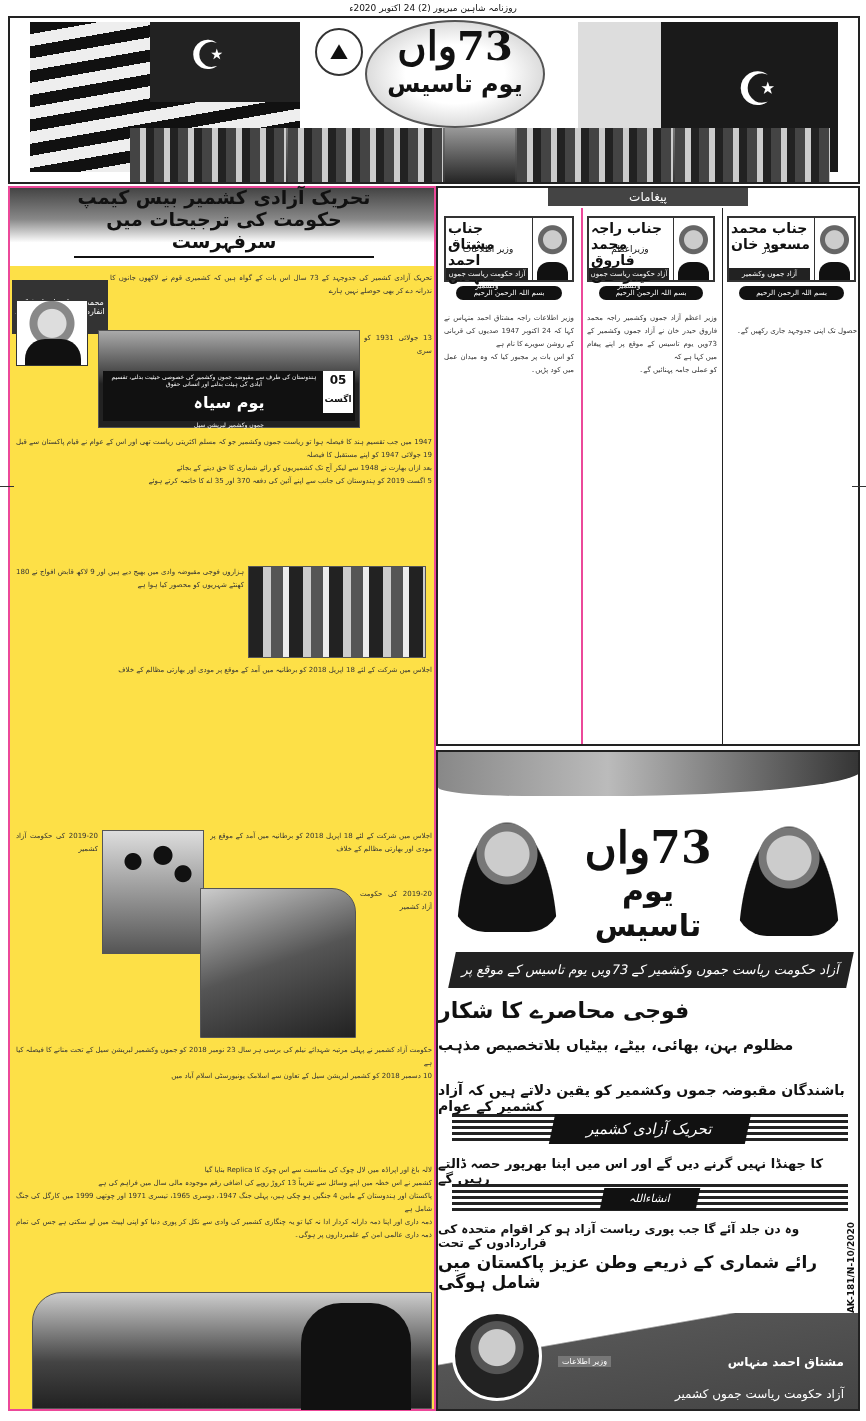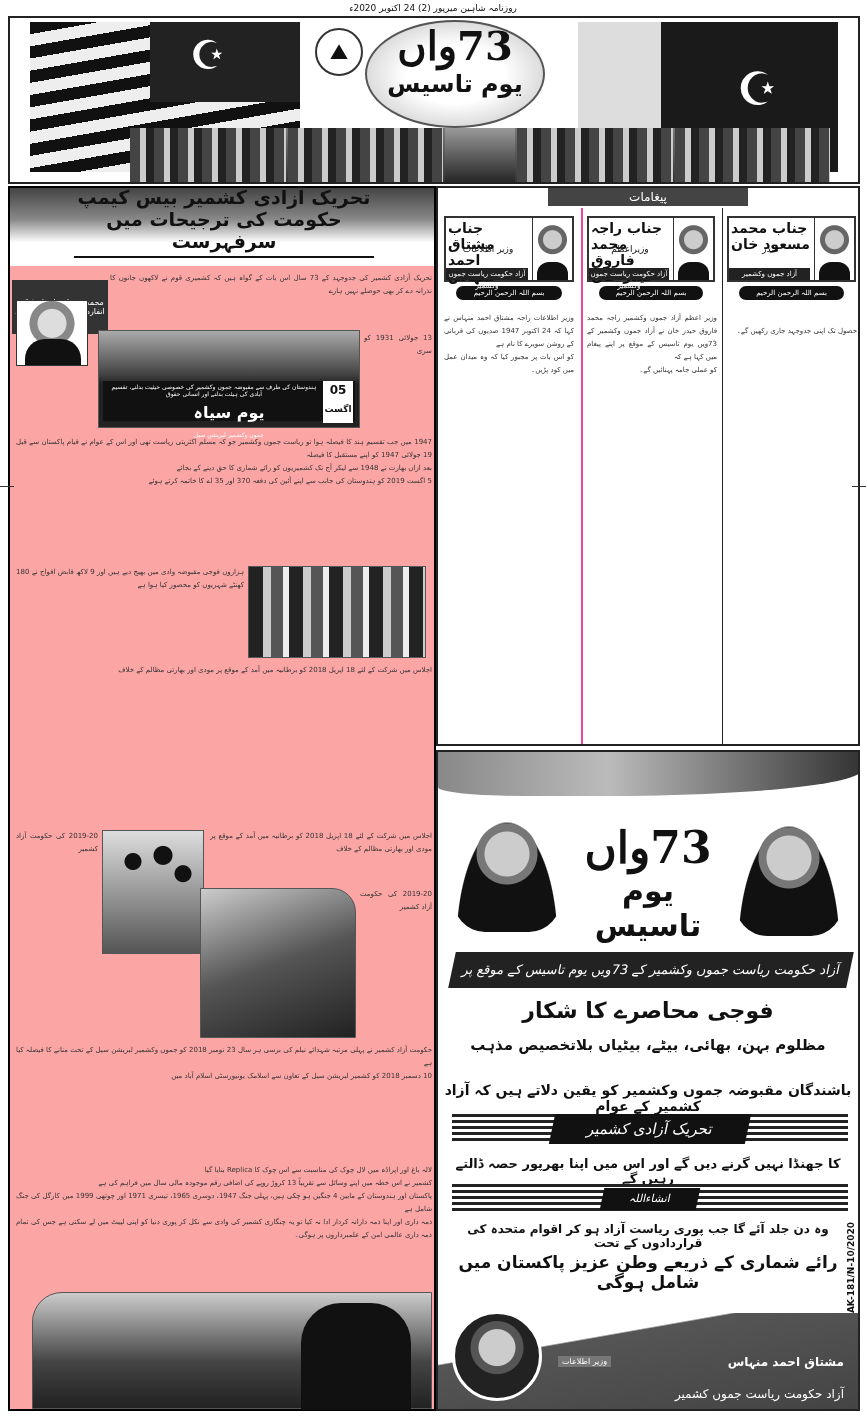--- a/index.html
+++ b/index.html
@@ -12,31 +12,31 @@
   .flag-right { position: absolute; right: 20px; top: 4px; width: 260px; height: 150px; background: linear-gradient(90deg, #ddd 0 32%, #1a1a1a 32% 100%); }
   .flag-right span { position: absolute; color: #fff; font-size: 46px; right: 60px; top: 40px; }
   .emblem { position: absolute; left: 305px; top: 10px; width: 48px; height: 48px; border: 2px solid #333; border-radius: 50%; background: #fff; font-size: 22px; text-align: center; line-height: 44px; }
   .oval { position: absolute; left: 355px; top: 2px; width: 180px; height: 108px; border-radius: 50%; background: radial-gradient(ellipse, #fff 40%, #bbb 100%); border: 2px solid #555; text-align: center; direction: rtl; }
   .oval .num { font-size: 40px; font-weight: bold; display: block; line-height: 48px; font-family: "DejaVu Serif", serif; }
   .oval .sub { font-size: 24px; font-weight: bold; display: block; }
   .meeting { position: absolute; left: 120px; top: 110px; width: 700px; height: 56px; background: linear-gradient(180deg, #777, #333); display: flex; gap: 2px; }
   .meeting div { flex: 1; background: repeating-linear-gradient(90deg, #444 0 10px, #ccc 10px 16px, #222 16px 24px); }
   .meeting .chair { flex: 0 0 70px; background: linear-gradient(180deg, #999, #222); }
 
-  .left-col { position: absolute; top: 186px; left: 8px; width: 428px; height: 1225px; border: 2px solid #000000; background: #fca5a5; }
+  .left-col { position: absolute; top: 186px; left: 8px; width: 428px; height: 1225px; border: 2px solid #ec4899; background: #fde047; }
   .right-col { position: absolute; top: 186px; left: 436px; width: 424px; height: 1225px; }
   .art-head { height: 78px; background: linear-gradient(180deg, #444 0%, #888 40%, #fff 70%); position: relative; }
   .art-head h1 { position: absolute; bottom: 8px; width: 100%; text-align: center; font-size: 19px; direction: rtl; border-bottom: 2px solid #111; padding-bottom: 4px; width: 300px; left: 64px; }
   .byline { position: absolute; top: 92px; left: 2px; width: 96px; background: #333; color: #fff; font-size: 8px; padding: 18px 2px; direction: rtl; text-align: center; }
   .author-photo { position: absolute; top: 112px; left: 6px; width: 72px; height: 66px; border: 1px solid #333; background: radial-gradient(circle at 50% 35%, #ddd 0 14px, #888 15px 22px, #fff 23px), #fff; }
   .author-photo::after { content: ""; position: absolute; bottom: 0; left: 8px; width: 56px; height: 26px; background: #111; border-radius: 20px 20px 0 0; }
   .txt { font-size: 7px; line-height: 13px; direction: rtl; text-align: justify; color: #333; position: absolute; overflow: hidden; }
   .photo { position: absolute; border: 1px solid #555; }
   .photo1 { left: 88px; top: 142px; width: 262px; height: 98px; background: linear-gradient(180deg, #aaa 0%, #444 45%, #222 55%, #222 100%); }
-  .photo1 .ban { position: absolute; bottom: 6px; left: 4px; right: 4px; height: 40px; background: #111; color: #fff; direction: rtl; text-align: center; }
+  .photo1 .ban { position: absolute; bottom: 6px; left: 4px; right: 4px; height: 50px; background: #111; color: #fff; direction: rtl; text-align: center; }
   .photo1 .ban b { font-size: 16px; display: block; margin-top: 6px; }
   .photo1 .ban .date { position: absolute; right: 2px; top: 0; width: 30px; height: 42px; background: #fff; color: #111; font-size: 12px; font-weight: bold; text-align: center; line-height: 18px; }
   .photo2 { left: 238px; top: 378px; width: 178px; height: 92px; background: repeating-linear-gradient(90deg, #222 0 14px, #ccc 14px 22px, #555 22px 34px, #eee 34px 40px); }
   .photo3 { left: 92px; top: 642px; width: 102px; height: 124px; background: radial-gradient(circle at 30% 25%, #111 0 8px, transparent 9px), radial-gradient(circle at 60% 20%, #111 0 9px, transparent 10px), radial-gradient(circle at 80% 35%, #111 0 8px, transparent 9px), linear-gradient(180deg, #ddd, #555); }
   .photo4 { left: 190px; top: 700px; width: 156px; height: 150px; border-radius: 0 24px 0 0; background: linear-gradient(160deg, #ccc, #555 50%, #222); }
   .photo5 { left: 22px; top: 1104px; width: 400px; height: 117px; border-radius: 30px 0 0 0; background: linear-gradient(180deg, #ccc 0%, #888 30%, #444 60%, #222 100%); }
   .photo5 .speaker { position: absolute; right: 20px; top: 10px; width: 110px; height: 107px; background: #111; border-radius: 40px 40px 0 0; }
 
   .messages { position: absolute; top: 0; left: 0; width: 424px; height: 560px; border: 2px solid #222; background: #fff; }
   .msg-title { position: absolute; top: 0; left: 110px; width: 200px; height: 18px; background: #444; color: #fff; text-align: center; font-size: 12px; direction: rtl; line-height: 18px; }
@@ -49,21 +49,21 @@
   .msg-card .org { position: absolute; right: 44px; bottom: 0; left: 0; height: 12px; background: #222; color: #fff; font-size: 7px; text-align: center; direction: rtl; line-height: 12px; }
   .bismillah { margin: 4px 16px 0 16px; height: 14px; background: #111; color: #fff; font-size: 7px; text-align: center; border-radius: 8px; direction: rtl; line-height: 14px; }
 
   .ad { position: absolute; top: 564px; left: 0; width: 424px; height: 661px; border: 2px solid #222; background: #fff; overflow: hidden; }
   .ad-swoosh { position: absolute; top: 0; left: 0; width: 424px; height: 44px; background: linear-gradient(90deg, #888, #bbb 40%, #333 100%); border-radius: 0 0 60% 20%; }
   .ad-portrait { position: absolute; width: 110px; height: 120px; border-radius: 50% 50% 30% 30%; background: radial-gradient(circle at 50% 35%, #ccc 0 22px, #777 23px 30px, transparent 31px), radial-gradient(ellipse at 50% 110%, #111 0 50px, transparent 51px); }
   .ad-73 { position: absolute; top: 70px; left: 130px; width: 160px; text-align: center; direction: rtl; }
   .ad-73 .num { font-size: 44px; font-weight: bold; font-family: "DejaVu Serif", serif; display: block; }
   .ad-73 .sub { font-size: 30px; font-weight: bold; display: block; }
   .ad-bar1 { position: absolute; top: 200px; left: 14px; width: 398px; height: 36px; background: #222; color: #fff; transform: skewX(-12deg); text-align: center; font-size: 13px; direction: rtl; line-height: 36px; }
-  .ad-line { position: absolute; left: 0; width: 420px; text-align: center; direction: rtl; font-weight: bold; }
+  .ad-line { position: absolute; left: 0; width: 420px; text-align: left; direction: rtl; font-weight: bold; }
   .ad-strip { position: absolute; left: 14px; width: 396px; height: 30px; background: repeating-linear-gradient(180deg, #222 0 3px, #fff 3px 6px); }
   .ad-strip span { position: absolute; left: 100px; width: 196px; height: 30px; background: #111; color: #fff; text-align: center; font-size: 15px; direction: rtl; line-height: 30px; transform: skewX(-12deg); }
   .ad-strip2 span { left: 150px; width: 96px; font-size: 11px; height: 22px; line-height: 22px; top: 4px; }
   .ad-code { position: absolute; right: 2px; top: 470px; font-size: 9px; font-weight: bold; writing-mode: vertical-rl; transform: rotate(180deg); }
   .ad-footer { position: absolute; bottom: 0; left: 0; width: 424px; height: 96px; background: linear-gradient(170deg, transparent 30%, #555 31%, #444 100%); }
   .ad-minister { position: absolute; left: 14px; bottom: 8px; width: 90px; height: 90px; border-radius: 50%; border: 3px solid #fff; background: radial-gradient(circle at 50% 40%, #ccc 0 18px, #555 19px 26px, #222 27px); }
   .ad-min-name { position: absolute; right: 14px; bottom: 40px; color: #fff; font-size: 12px; font-weight: bold; direction: rtl; }
   .ad-min-role { position: absolute; left: 120px; bottom: 42px; background: #777; color: #fff; font-size: 8px; padding: 1px 4px; direction: rtl; }
   .ad-min-org { position: absolute; right: 14px; bottom: 8px; color: #fff; font-size: 12px; direction: rtl; }
   .margin-tick { position: absolute; height: 1px; background: #333; width: 14px; }

